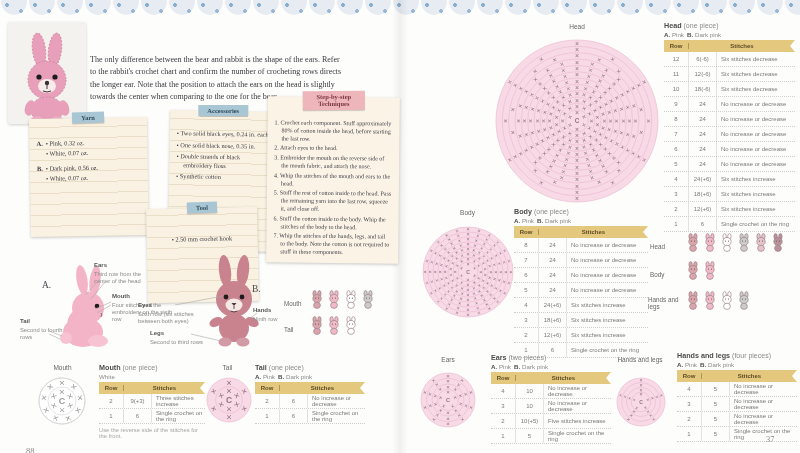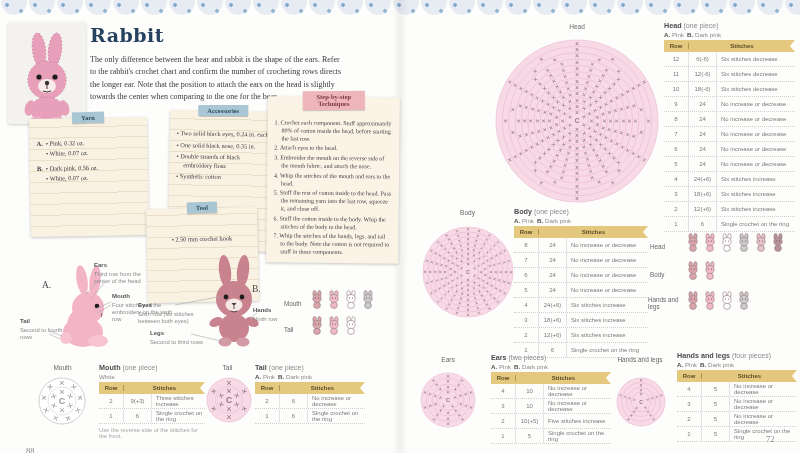--- a/index.html
+++ b/index.html
@@ -82,21 +82,20 @@
       <ellipse cx="25" cy="91" rx="7" ry="4.5" fill="#eeb1c8"></ellipse>
       <ellipse cx="45" cy="91" rx="7" ry="4.5" fill="#eeb1c8"></ellipse>
       <ellipse cx="35" cy="56" rx="9" ry="7" fill="#f7ece9"></ellipse>
       <circle cx="27" cy="47" r="2.6" fill="#1c1c1c"></circle>
       <circle cx="43" cy="47" r="2.6" fill="#1c1c1c"></circle>
       <circle cx="35" cy="53" r="2.2" fill="#3a3234"></circle>
       <path d="M35 55 L35 59 M31 61 Q35 63 39 61" stroke="#3a3234" stroke-width="1" fill="none"></path>
     </svg>
   </div>
 
-  <div class="abs title">Rabbit</div>
   <div class="abs intro">The only difference between the bear and rabbit is the shape of the ears. Refer to the rabbit's crochet chart and confirm the number of crocheting rows directs the longer ear. Note that the position to attach the ears on the head is slightly towards the center when comparing to the one for the bear.</div>
 
   <div class="abs note" style="left:30px;top:118px;width:104px;height:100px;transform:rotate(-1deg);">
     <div class="tape">Yarn</div>
     <div style="margin-top:8px;">
       <div class="ygroup">
         <b>A.</b>
         <div>
             <div class="bullet">• Pink, 0.32 oz.</div>
             <div class="bullet">• White, 0.07 oz.</div>
@@ -1143,14 +1142,14 @@
         <span class="c2">5</span>
         <span class="c3">No increase or decrease</span>
       </div>
       <div class="trow">
         <span class="c1">1</span>
         <span class="c2">5</span>
         <span class="c3">Single crochet on the ring</span>
       </div>
     </div>
 
-  <div class="abs pagenum" style="left:766px;top:434px;">72</div>
+  <div class="abs pagenum" style="left:766px;top:434px;">37</div>
 </div>
 
 </body></html>

